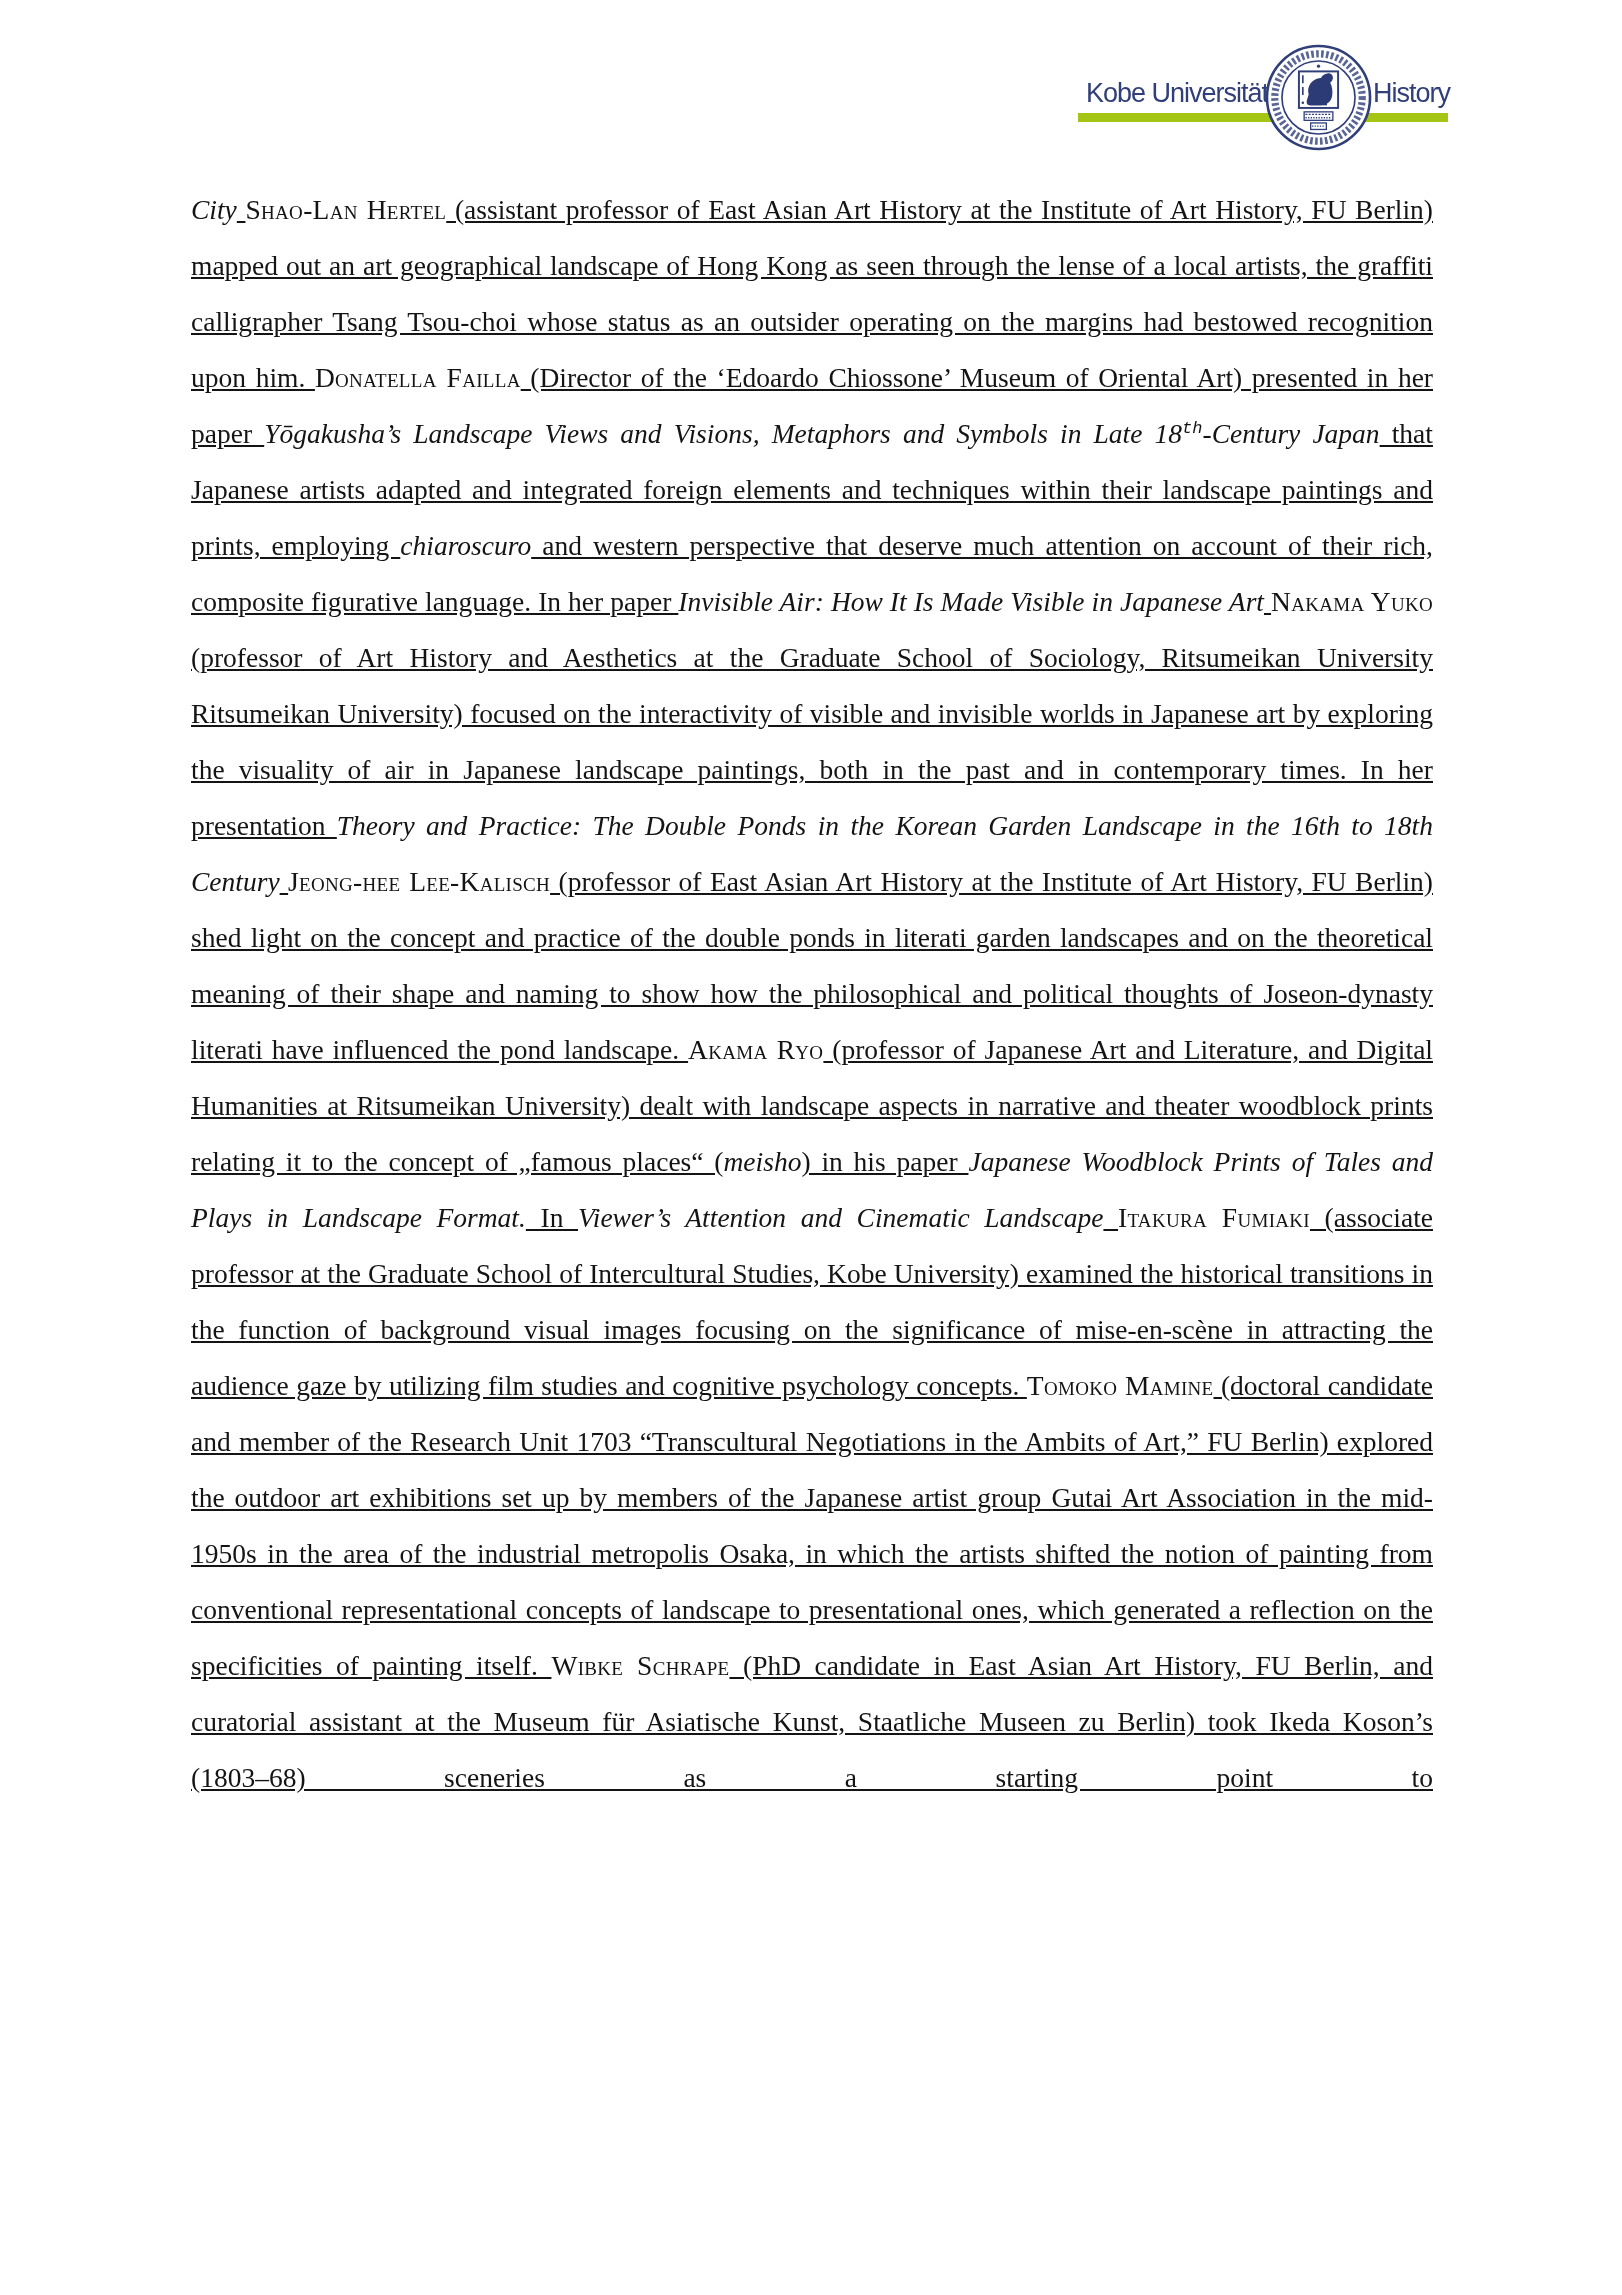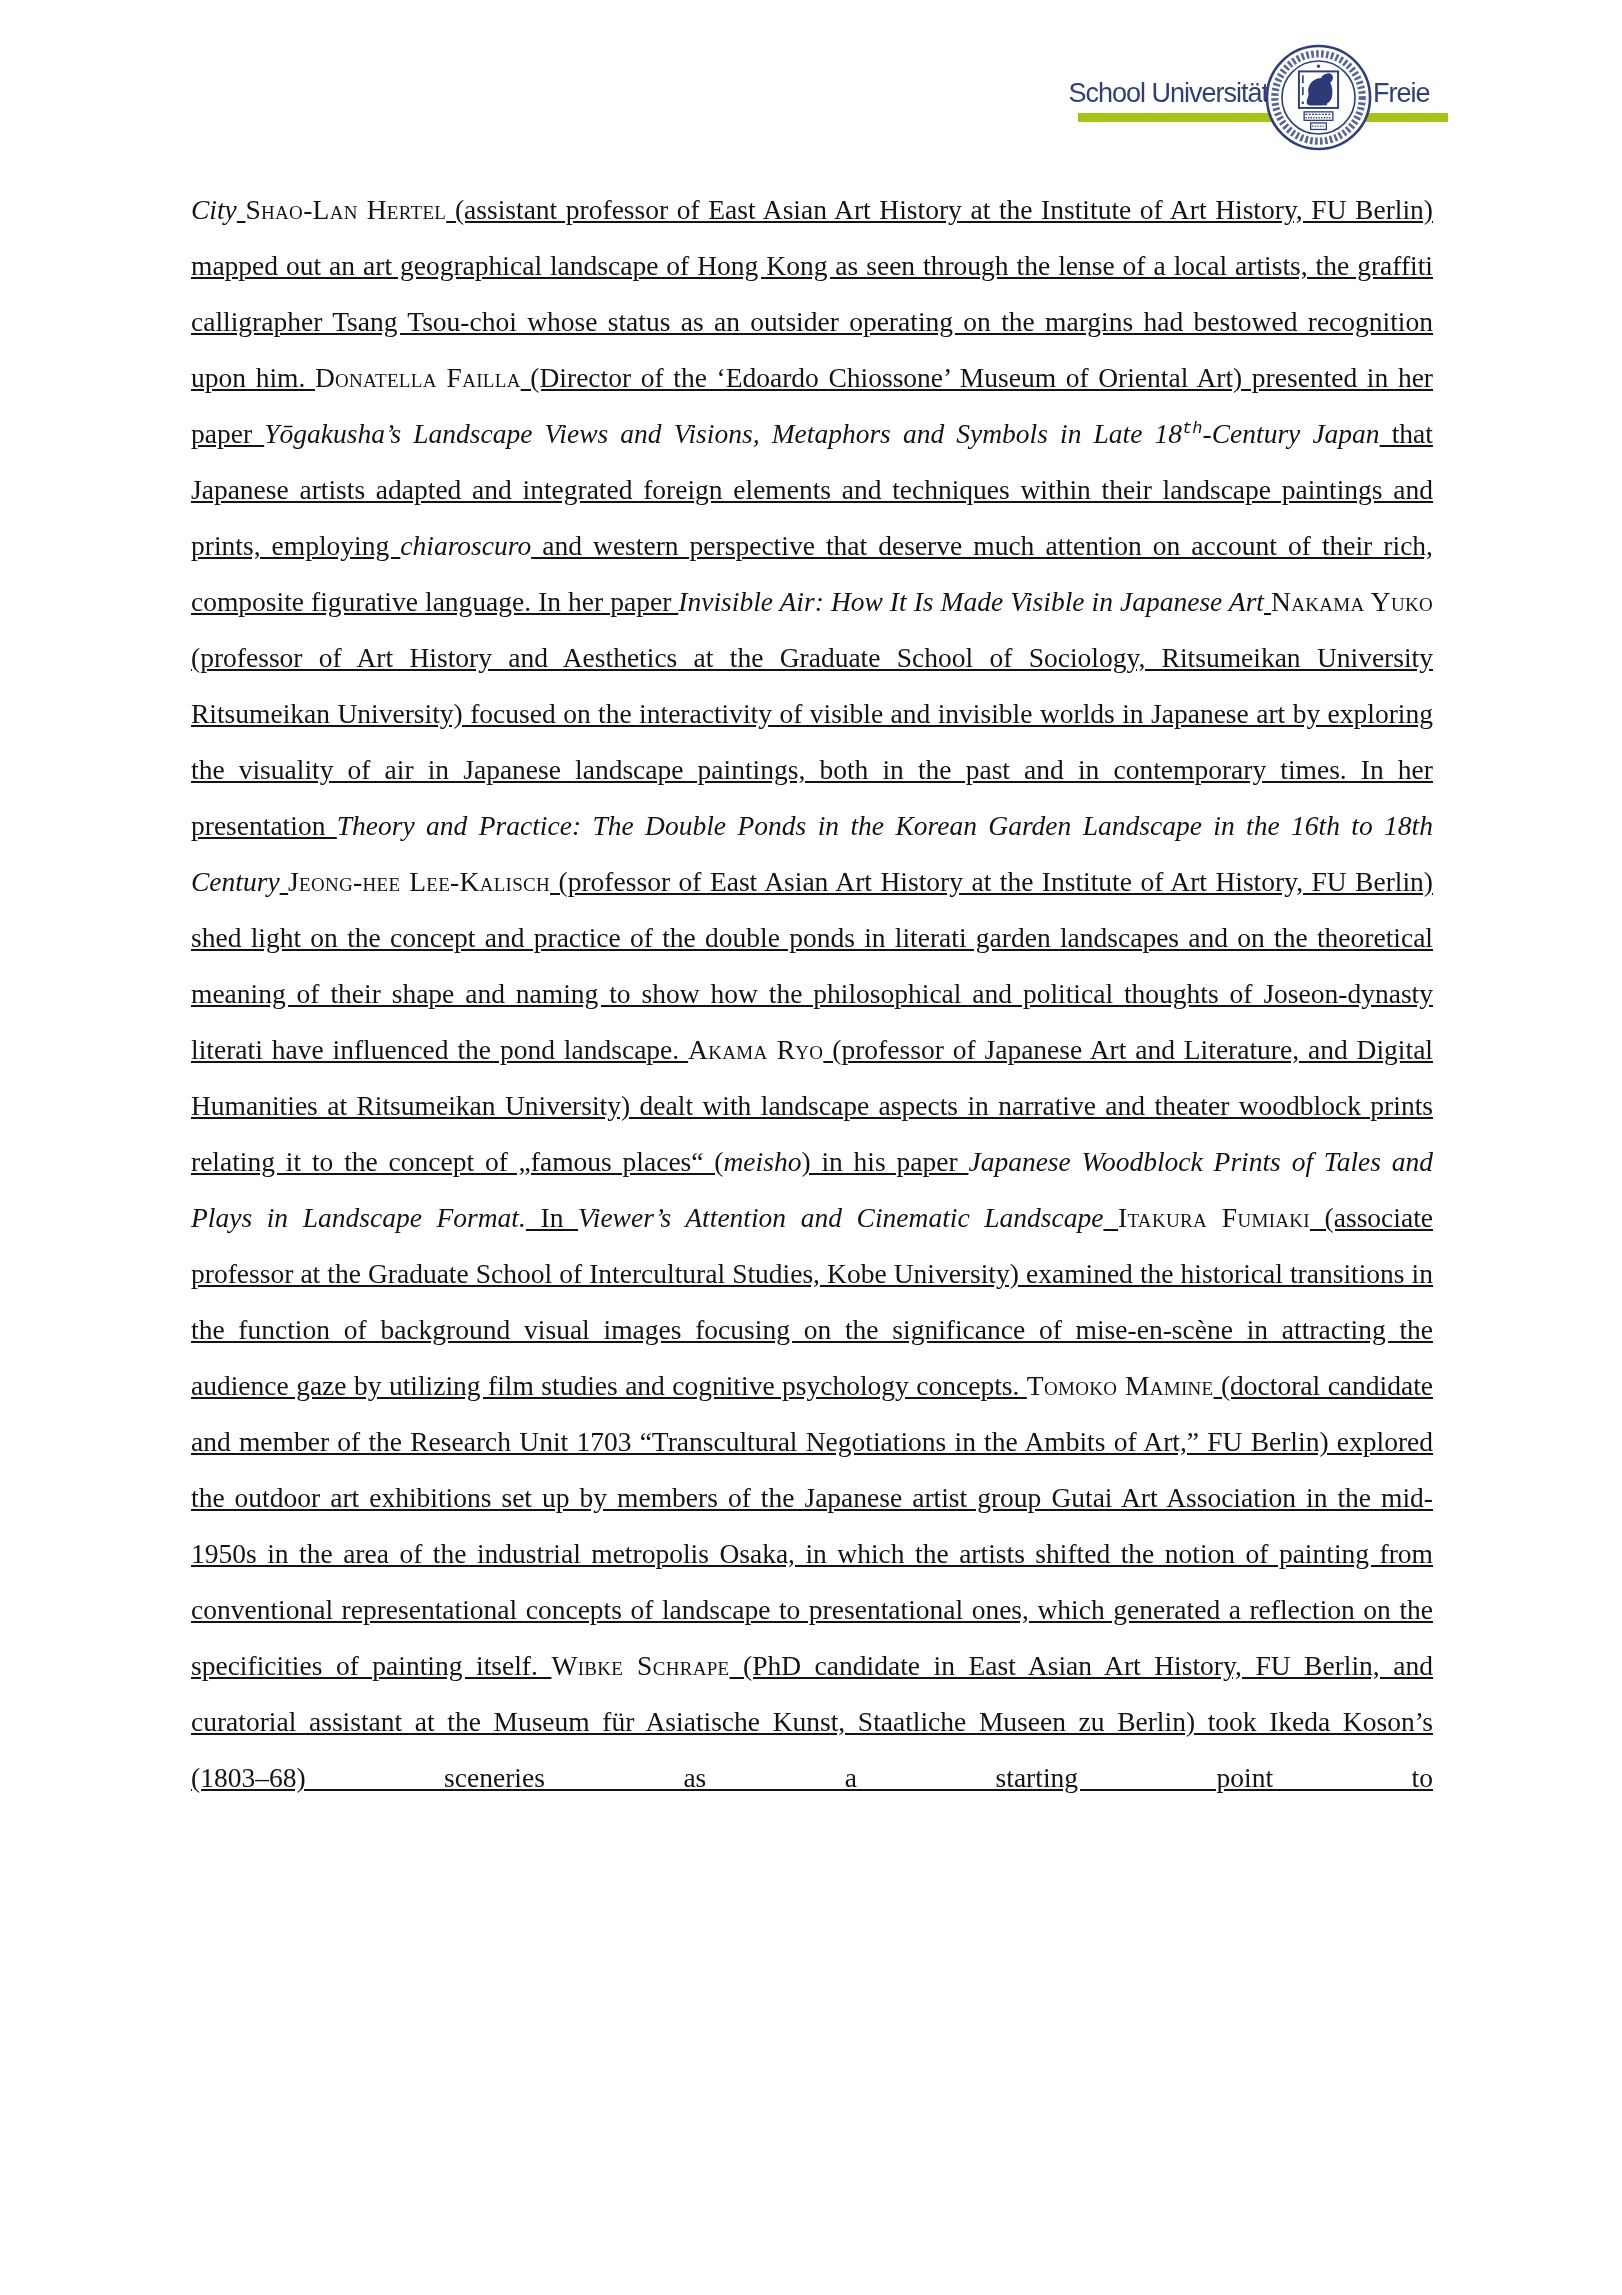--- a/index.html
+++ b/index.html
@@ -85,21 +85,21 @@
     font-family: Liberation Mono, monospace;
   }
 </style>
 </head>
 <body>
 
 <div class="page">
 
   <div class="logo">
     <div class="green-bar"></div>
-    <div class="wordmark wordmark-left">School Universität</div>
+    <div class="wordmark wordmark-left">Kobe Universität</div>
     <svg class="seal" viewBox="0 0 164 164" xmlns="http://www.w3.org/2000/svg" aria-hidden="true">
 
       <circle cx="82" cy="82" r="79" fill="#ffffff" stroke="#303e7a" stroke-width="4"></circle>
 
       <circle cx="82" cy="82" r="67" fill="none" stroke="#303e7a" stroke-width="11" stroke-dasharray="4 3.6" opacity="0.8"></circle>
       <circle cx="82" cy="82" r="56" fill="#ffffff" stroke="#303e7a" stroke-width="2.5"></circle>
 
       <circle cx="82" cy="34" r="2.5" fill="#303e7a"></circle>
 
       <rect x="52" y="42" width="60" height="56" fill="#ffffff" stroke="#303e7a" stroke-width="3"></rect>
@@ -119,21 +119,21 @@
                c4 -4 9 -6 14 -6
                c1 -3 4 -5 7 -6 z" fill="#2c3a75"></path>
       <path d="M69 88 l26 0 l0 6 l-26 0 z" fill="#2c3a75"></path>
 
       <rect x="60" y="104" width="44" height="13" fill="none" stroke="#303e7a" stroke-width="2"></rect>
       <line x1="62" y1="108" x2="102" y2="108" stroke="#303e7a" stroke-width="2" stroke-dasharray="3 2"></line>
       <line x1="62" y1="113" x2="102" y2="113" stroke="#303e7a" stroke-width="2" stroke-dasharray="2 2"></line>
       <rect x="70" y="121" width="24" height="10" fill="none" stroke="#303e7a" stroke-width="2"></rect>
       <line x1="72" y1="126" x2="92" y2="126" stroke="#303e7a" stroke-width="2" stroke-dasharray="2 2"></line>
     </svg>
-    <div class="wordmark wordmark-right">Freie</div>
+    <div class="wordmark wordmark-right">History</div>
   </div>
 
   <div class="content">
     <div class="body-paragraph"><span class="run italic">City</span><span class="run normal"> </span><span class="run smallcaps">Shao-Lan Hertel</span><span class="run normal"> (assistant professor of East Asian Art History at the Institute of Art History, FU Berlin) mapped out an art geographical landscape of Hong Kong as seen through the lense of a local artists, the graffiti calligrapher Tsang Tsou-choi whose status as an outsider operating on the margins had bestowed recognition upon him. </span><span class="run smallcaps">Donatella Failla</span><span class="run normal"> (Director of the ‘Edoardo Chiossone’ Museum of Oriental Art) presented in her paper </span><span class="run italic">Yōgakusha’s Landscape Views and Visions, Metaphors and Symbols in Late 18</span><sup class="run italic">th</sup><span class="run italic">-Century Japan</span><span class="run normal"> that Japanese artists adapted and integrated foreign elements and techniques within their landscape paintings and prints, employing </span><span class="run italic">chiaroscuro</span><span class="run normal"> and western perspective that deserve much attention on account of their rich, composite figurative language. In her paper </span><span class="run italic">Invisible Air: How It Is Made Visible in Japanese Art</span><span class="run normal"> </span><span class="run smallcaps">Nakama Yuko</span><span class="run normal"> (professor of Art History and Aesthetics at the Graduate School of Sociology, Ritsumeikan University Ritsumeikan University) focused on the interactivity of visible and invisible worlds in Japanese art by exploring the visuality of air in Japanese landscape paintings, both in the past and in contemporary times. In her presentation </span><span class="run italic">Theory and Practice: The Double Ponds in the Korean Garden Landscape  in the 16th to 18th Century</span><span class="run normal"> </span><span class="run smallcaps">Jeong-hee Lee-Kalisch</span><span class="run normal"> (professor of East Asian Art History at the Institute of Art History, FU Berlin) shed light on the concept and practice of the double ponds in literati garden landscapes and on the theoretical meaning of their shape and naming to show how the philosophical and political thoughts of Joseon-dynasty literati have influenced the pond landscape. </span><span class="run smallcaps">Akama Ryo</span><span class="run normal"> (professor of Japanese Art and Literature, and Digital Humanities at Ritsumeikan University) dealt with landscape aspects in narrative and theater woodblock prints relating it to the concept of „famous places“ (</span><span class="run italic">meisho</span><span class="run normal">) in his paper </span><span class="run italic">Japanese Woodblock Prints of Tales and Plays in Landscape Format.</span><span class="run normal"> In </span><span class="run italic">Viewer’s Attention and Cinematic Landscape</span><span class="run normal"> </span><span class="run smallcaps">Itakura Fumiaki</span><span class="run normal"> (associate professor at the Graduate School of Intercultural Studies, Kobe University) examined the historical transitions in the function of background visual images focusing on the significance of mise-en-scène in attracting the audience gaze by utilizing film studies and cognitive psychology concepts. </span><span class="run smallcaps">Tomoko Mamine</span><span class="run normal"> (doctoral candidate and member of the Research Unit 1703 “Transcultural Negotiations in the Ambits of Art,” FU Berlin) explored the outdoor art exhibitions set up by members of the Japanese artist group Gutai Art Association in the mid-1950s in the area of the industrial metropolis Osaka, in which the artists shifted the notion of painting from conventional representational concepts of landscape to presentational ones, which generated a reflection on the specificities of painting itself. </span><span class="run smallcaps">Wibke Schrape</span><span class="run normal"> (PhD candidate in East Asian Art History, FU Berlin, and curatorial assistant at the Museum für Asiatische Kunst, Staatliche Museen zu Berlin) took Ikeda Koson’s (1803–68) sceneries as a starting point to</span></div>
   </div>
 
 </div>
 
 
 </body></html>

